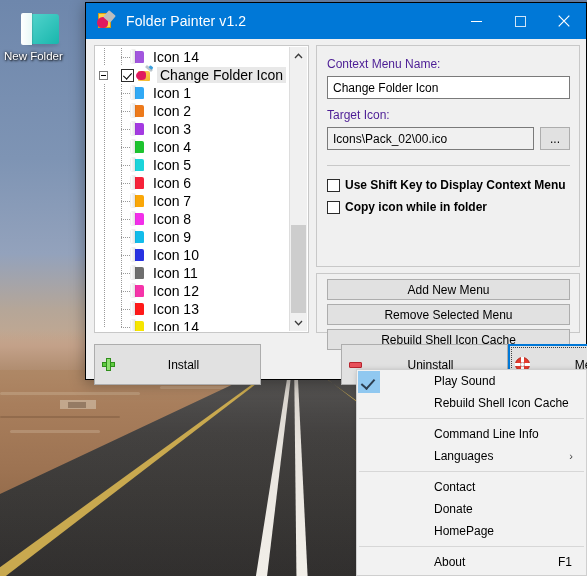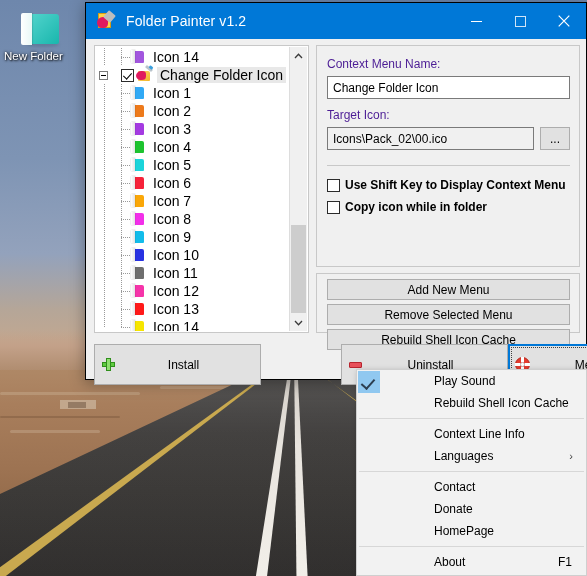--- a/index.html
+++ b/index.html
@@ -548,21 +548,21 @@
         <span class="check-box-hl"></span>
         <span class="check-mark"></span>
       </span>
       <span class="mtext">Play Sound</span>
     </div>
     <div class="mi">
       <span class="mtext">Rebuild Shell Icon Cache</span>
     </div>
     <div class="msep"></div>
     <div class="mi">
-      <span class="mtext">Context Line Info</span>
+      <span class="mtext">Command Line Info</span>
     </div>
     <div class="mi">
       <span class="mtext">Languages</span>
       <span class="marrow">›</span>
     </div>
     <div class="msep"></div>
     <div class="mi">
       <span class="mtext">Contact</span>
     </div>
     <div class="mi">

